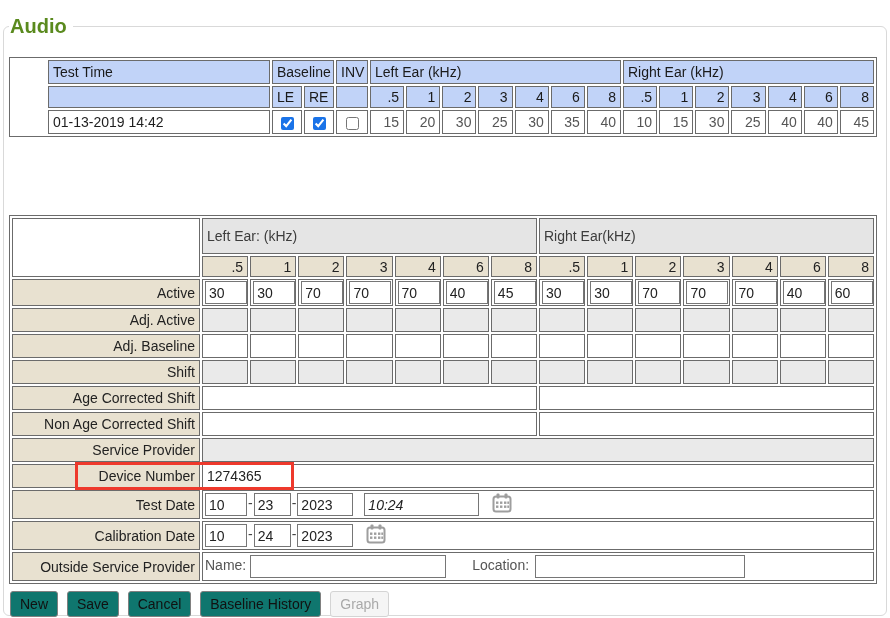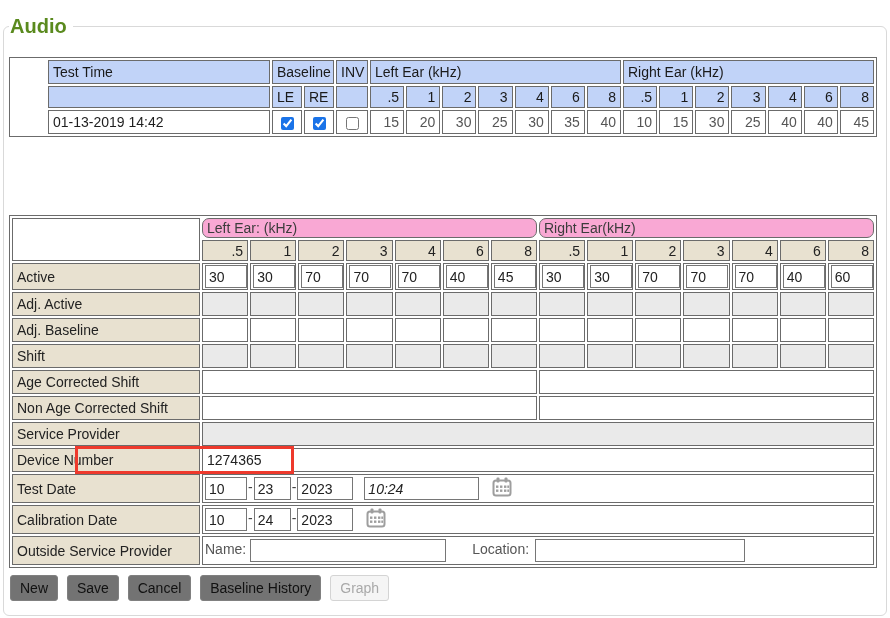--- a/index.html
+++ b/index.html
@@ -48,26 +48,26 @@
   .hist td.cb { text-align:center; padding:0; }
   .hist td { height:26px; }
   .hist input[type=checkbox] {
     width:13px; height:13px; margin:2px 0 0 0;
     accent-color:#1a73e8; vertical-align:middle;
   }
   .hist td.time { color:#1e1e1e; }
   
   .detail { margin-top:78px; }
   .detail td.lbl {
-    background:#e8e1d0; color:#222; height:24px;
+    background:#e8e1d0; text-align:right; color:#222; height:24px;
   }
   .detail td.freq {
     background:#e8e1d0; text-align:right; color:#222; height:21px;
   }
-  .detail td.earhdr { background:#f9a8d4; color:#3c3c3c; height:20px;border-radius:7px; }
+  .detail td.earhdr { background:#e5e5e5; color:#3c3c3c; height:36px; }
   .detail td.grayc { background:#eaeaea; }
   .detail td.whitec { background:#fff; }
   .detail td.inputs { background:#fff; height:29px; padding:2px 2px; }
   .detail td.active-row { background:#fff; height:27px; padding:1px 2px; }
   input.tbx {
     border:1px solid #767676; background:#fff; color:#222;
     font:inherit; height:23px; padding:1px 3px; vertical-align:middle;
   }
   .tbx.ear { width:42px; }
   .tbx.mm  { width:42px; }
@@ -84,21 +84,21 @@
     position:absolute; left:62px; top:-3px;
     width:219px; height:28px;
     border:3px solid #ee392c;
     pointer-events:none; z-index:5;
   }
   .devlbl { position:relative; }
   
   .btnrow { margin:7px 0 0 1px; }
   button.btn {
     font:inherit; color:#111;
-    background:#737373;
+    background:#0f766e;
     border:1px solid #808080;
     border-radius:3px;
     padding:2px 9px; height:26px;
     margin-right:5px; cursor:pointer;
   }
   button.btn:disabled {
     color:#a9a9a9; background:#f5f5f5;
     border-color:#d4d4d4; cursor:default;
   }
 </style>

